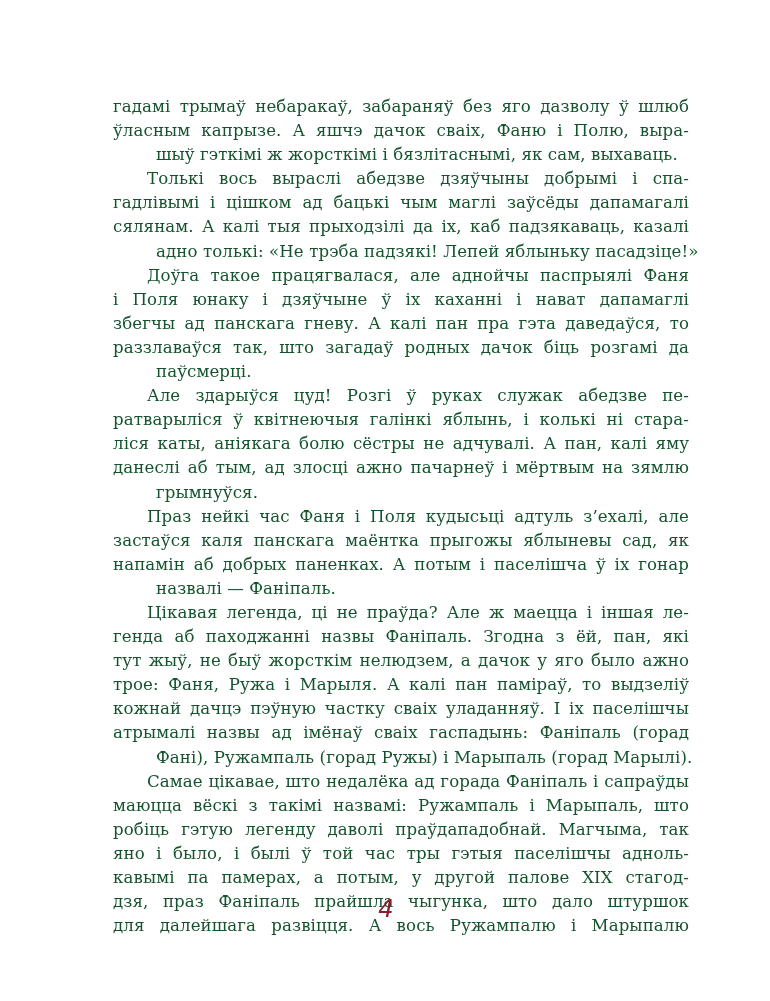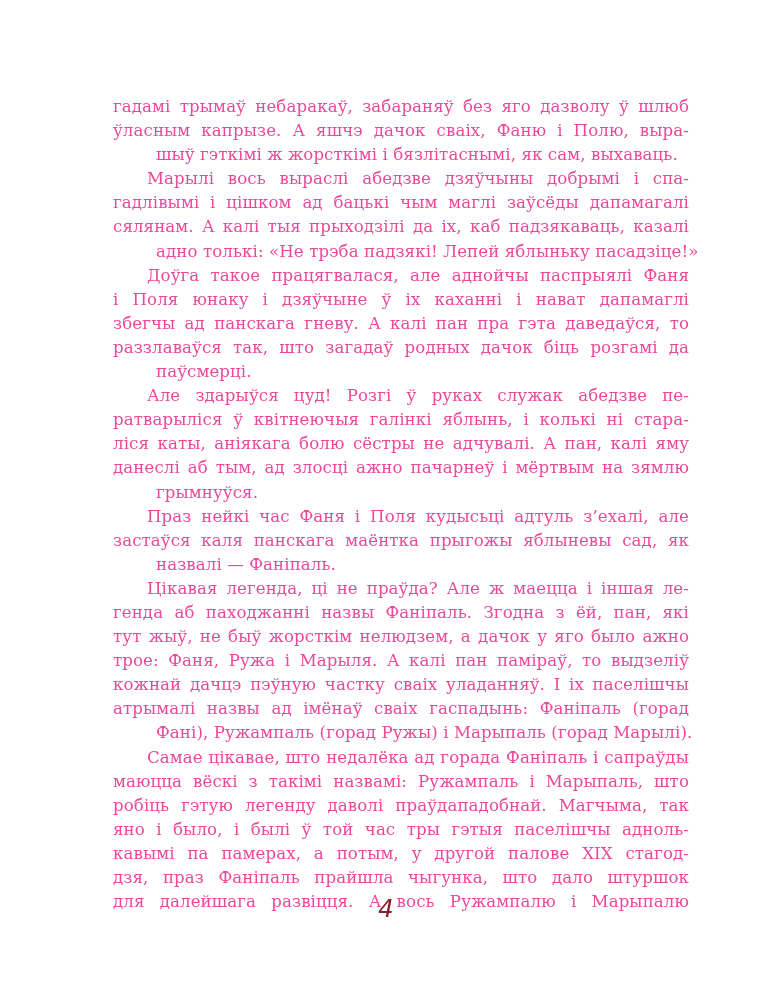--- a/index.html
+++ b/index.html
@@ -5,21 +5,21 @@
     html, body { margin: 0; padding: 0; background: #ffffff; }
     body { width: 770px; height: 1001px; position: relative; overflow: hidden; }
     .page {
       position: absolute;
       left: 113px;
       top: 95px;
       width: 576px;
       font-family: "DejaVu Serif", "Liberation Serif", serif;
       font-size: 16.6px;
       line-height: 24.1px;
-      color: #ec4899;
+      color: #14532d;
       text-align: justify;
       hyphens: manual;
       letter-spacing: 0.1px;
     }
     .line { display: block; white-space: nowrap; text-align: justify; text-align-last: justify; height: 24.1px; }
     .line.last { text-align-last: left; margin-left: 43px; }
     .line.indent { padding-left: 34px; }
     .page-number {
       position: absolute;
       left: 366px;
@@ -35,21 +35,21 @@
 </head>
 <body>
 
 <div class="page" id="doc">
     <div>
       <span class="line">гадамі трымаў небаракаў, забараняў без яго дазволу ў шлюб</span>
       <span class="line">ўласным капрызе. А яшчэ дачок сваіх, Фаню і Полю, выра-</span>
       <span class="line last">шыў гэткімі ж жорсткімі і бязлітаснымі, як сам, выхаваць.</span>
     </div>
     <div>
-      <span class="line indent">Марылі вось выраслі абедзве дзяўчыны добрымі і спа-</span>
+      <span class="line indent">Толькі вось выраслі абедзве дзяўчыны добрымі і спа-</span>
       <span class="line">гадлівымі і цішком ад бацькі чым маглі заўсёды дапамагалі</span>
       <span class="line">сялянам. А калі тыя прыходзілі да іх, каб падзякаваць, казалі</span>
       <span class="line last">адно толькі: «Не трэба падзякі! Лепей яблыньку пасадзіце!»</span>
     </div>
     <div>
       <span class="line indent">Доўга такое працягвалася, але аднойчы паспрыялі Фаня</span>
       <span class="line">і Поля юнаку і дзяўчыне ў іх каханні і нават дапамаглі</span>
       <span class="line">збегчы ад панскага гневу. А калі пан пра гэта даведаўся, то</span>
       <span class="line">раззлаваўся так, што загадаў родных дачок біць розгамі да</span>
       <span class="line last">паўсмерці.</span>
@@ -57,20 +57,21 @@
     <div>
       <span class="line indent">Але здарыўся цуд! Розгі ў руках служак абедзве пе-</span>
       <span class="line">ратварыліся ў квітнеючыя галінкі яблынь, і колькі ні стара-</span>
       <span class="line">ліся каты, аніякага болю сёстры не адчувалі. А пан, калі яму</span>
       <span class="line">данеслі аб тым, ад злосці ажно пачарнеў і мёртвым на зямлю</span>
       <span class="line last">грымнуўся.</span>
     </div>
     <div>
       <span class="line indent">Праз нейкі час Фаня і Поля кудысьці адтуль з’ехалі, але</span>
       <span class="line">застаўся каля панскага маёнтка прыгожы яблыневы сад, як</span>
+      <span class="line">напамін аб добрых паненках. А потым і паселішча ў іх гонар</span>
       <span class="line last">назвалі — Фаніпаль.</span>
     </div>
     <div>
       <span class="line indent">Цікавая легенда, ці не праўда? Але ж маецца і іншая ле-</span>
       <span class="line">генда аб паходжанні назвы Фаніпаль. Згодна з ёй, пан, які</span>
       <span class="line">тут жыў, не быў жорсткім нелюдзем, а дачок у яго было ажно</span>
       <span class="line">трое: Фаня, Ружа і Марыля. А калі пан паміраў, то выдзеліў</span>
       <span class="line">кожнай дачцэ пэўную частку сваіх уладанняў. І іх паселішчы</span>
       <span class="line">атрымалі назвы ад імёнаў сваіх гаспадынь: Фаніпаль (горад</span>
       <span class="line last">Фані), Ружампаль (горад Ружы) і Марыпаль (горад Марылі).</span>

